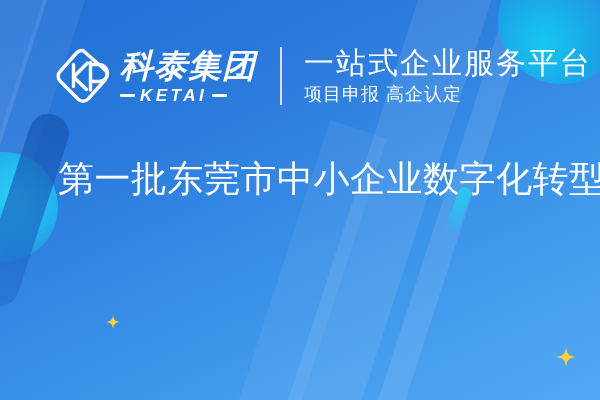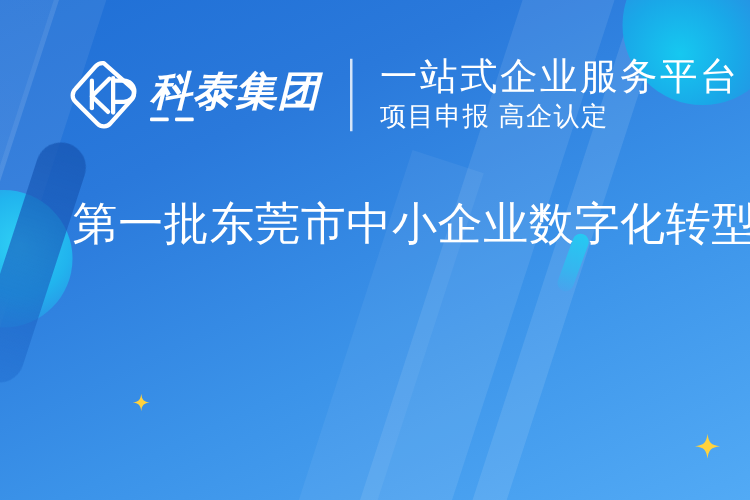--- a/index.html
+++ b/index.html
@@ -185,21 +185,21 @@
     justify-content: center;
   }
   .tagline-main {
     font-size: 30px;
     color: #ffffff;
     letter-spacing: 2px;
     line-height: 1.12;
     white-space: nowrap;
   }
   .tagline-sub {
-    font-size: 21px;
+    font-size: 18px;
     color: #ffffff;
     letter-spacing: 1px;
     line-height: 1.25;
     margin-top: 3px;
     white-space: nowrap;
   }
 
   
   .headline {
     position: absolute;
@@ -253,20 +253,21 @@
             <path d="M33.5 18 L19.5 32 L32.5 44.5"></path>
             <path d="M36.5 17.5 L36.5 45"></path>
             <path d="M36.5 19.5 L45 19.5 A8.5 8.5 0 0 1 45 36.5 L36.5 36.5"></path>
           </g>
         </svg>
       </span>
       <span class="logo-words">
         <span class="logo-cn">科泰集团</span>
         <span class="logo-en-row">
           <i class="logo-dash"></i>
+          <span class="logo-en">KETAI</span>
           <i class="logo-dash"></i>
         </span>
       </span>
     </div>
 
     <span class="divider"></span>
 
     <div class="tagline-block">
       <span class="tagline-main">一站式企业服务平台</span>
       <span class="tagline-sub">项目申报 高企认定</span>

